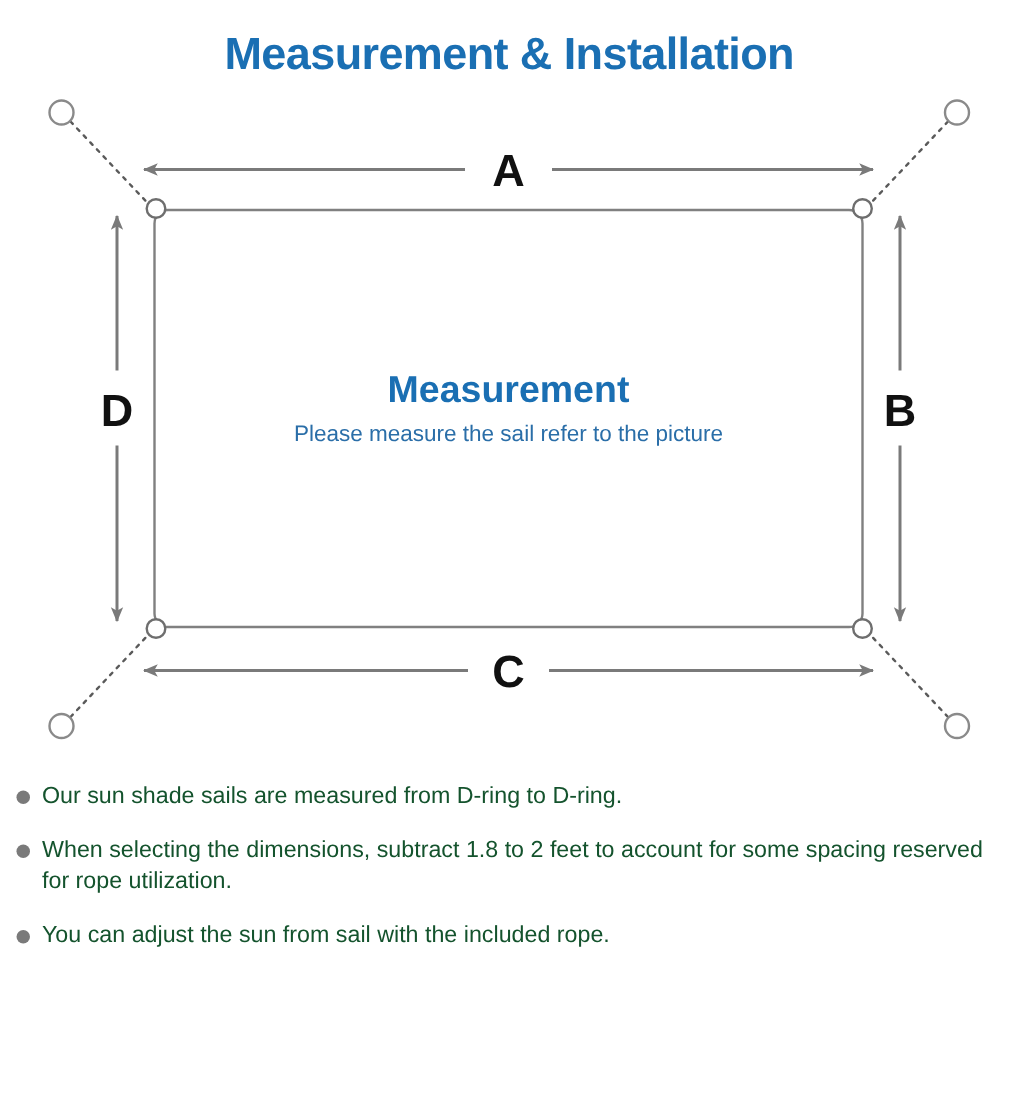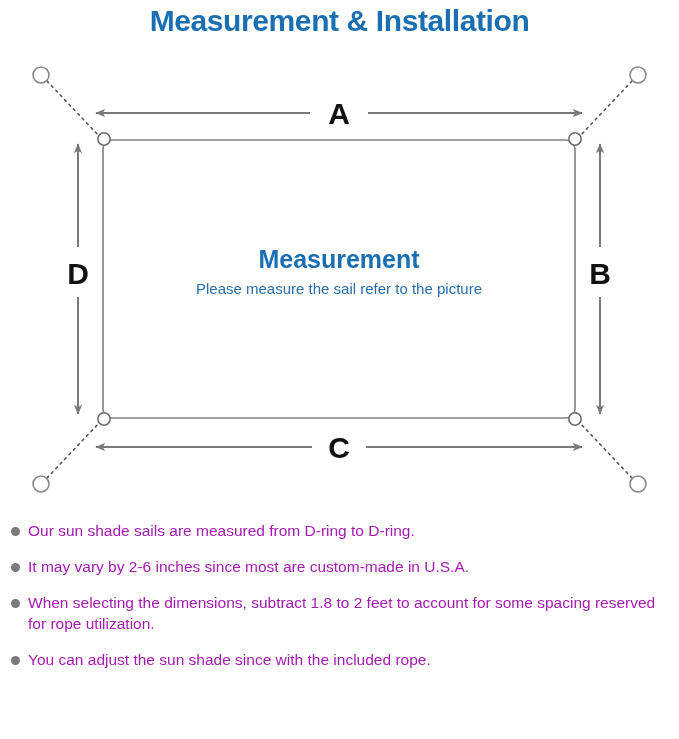--- a/index.html
+++ b/index.html
@@ -20,21 +20,21 @@
     position: absolute;
     left: 0;
     top: 0;
     width: 679px;
     text-align: center;
     font-size: 30px;
     font-weight: bold;
     letter-spacing: -0.4px;
     color: #1a6fb3;
     line-height: 38px;
-    padding-top: 2px;
+    padding-top: 18px;
     white-space: nowrap;
   }
 
   #diagram {
     position: absolute;
     left: 0;
     top: 44px;
     width: 679px;
     height: 470px;
   }
@@ -69,21 +69,21 @@
     left: 0;
     top: 520px;
     width: 679px;
   }
 
   .note-item {
     position: relative;
     padding-left: 28px;
     padding-right: 8px;
     margin-bottom: 15px;
-    color: #a21caf;
+    color: #14532d;
     font-size: 15.5px;
     line-height: 21px;
   }
 
   .note-bullet {
     position: absolute;
     left: 11px;
     top: 7px;
     width: 9px;
     height: 9px;
@@ -158,23 +158,19 @@
   </svg>
 </div>
 
 <div id="notes">
   <div class="note-item">
     <span class="note-bullet"></span>
     <span>Our sun shade sails are measured from D-ring to D-ring.</span>
   </div>
   <div class="note-item">
     <span class="note-bullet"></span>
-    <span>It may vary by 2-6 inches since most are custom-made in U.S.A.</span>
-  </div>
-  <div class="note-item">
-    <span class="note-bullet"></span>
     <span>When selecting the dimensions, subtract 1.8 to 2 feet to account for some spacing reserved for rope utilization.</span>
   </div>
   <div class="note-item">
     <span class="note-bullet"></span>
-    <span>You can adjust the sun shade since with the included rope.</span>
+    <span>You can adjust the sun from sail with the included rope.</span>
   </div>
 </div>
 
 </body></html>

